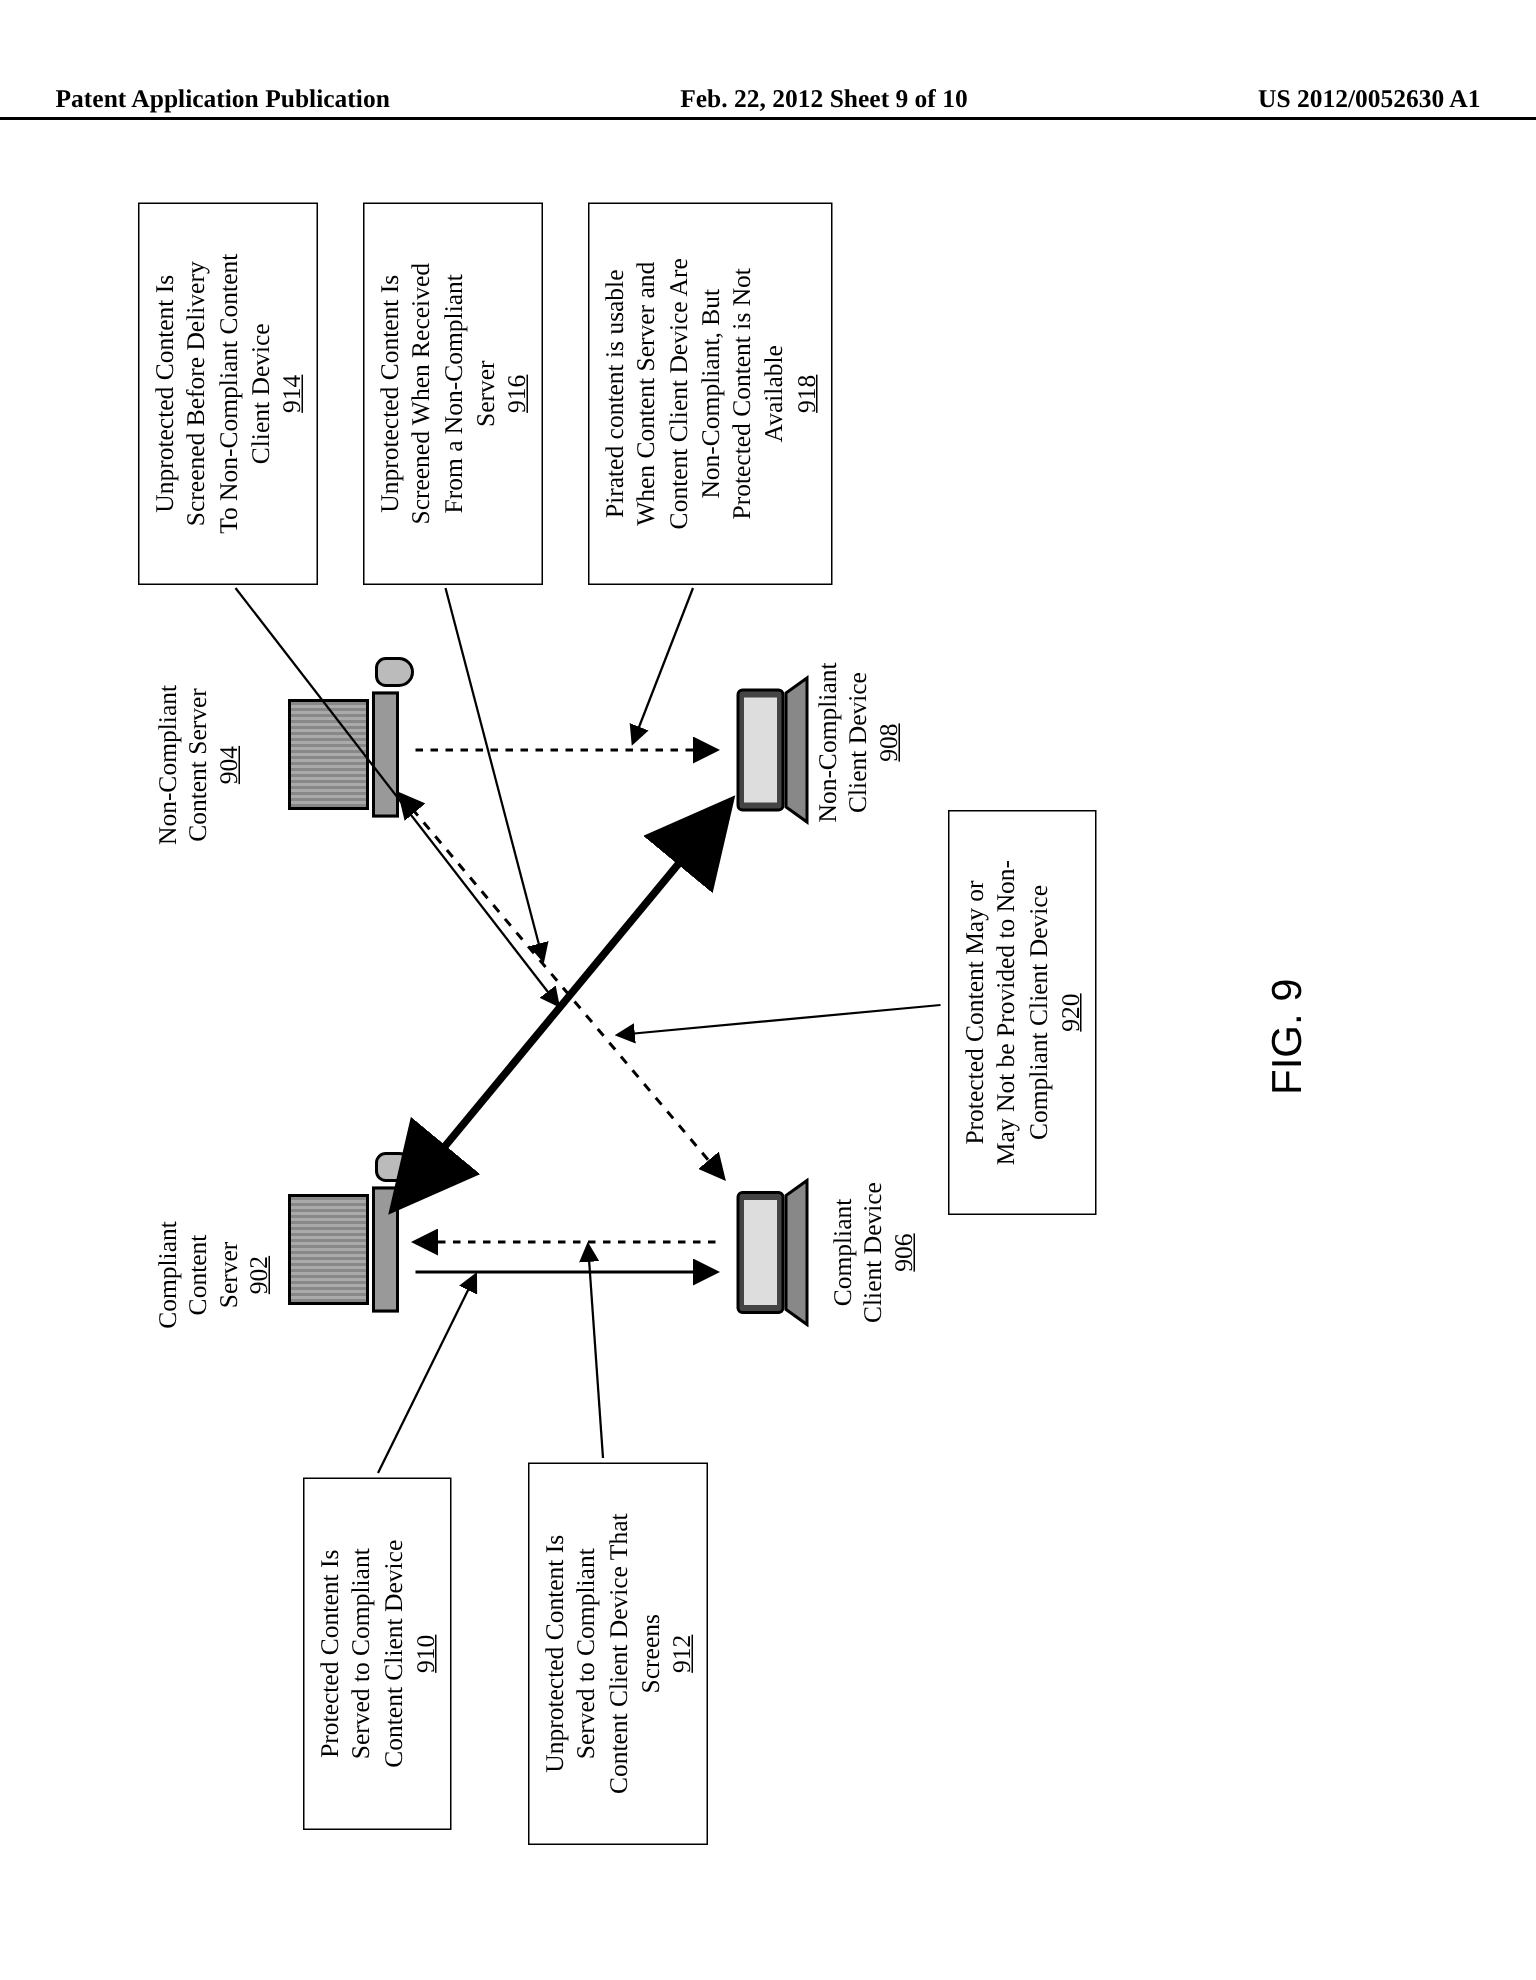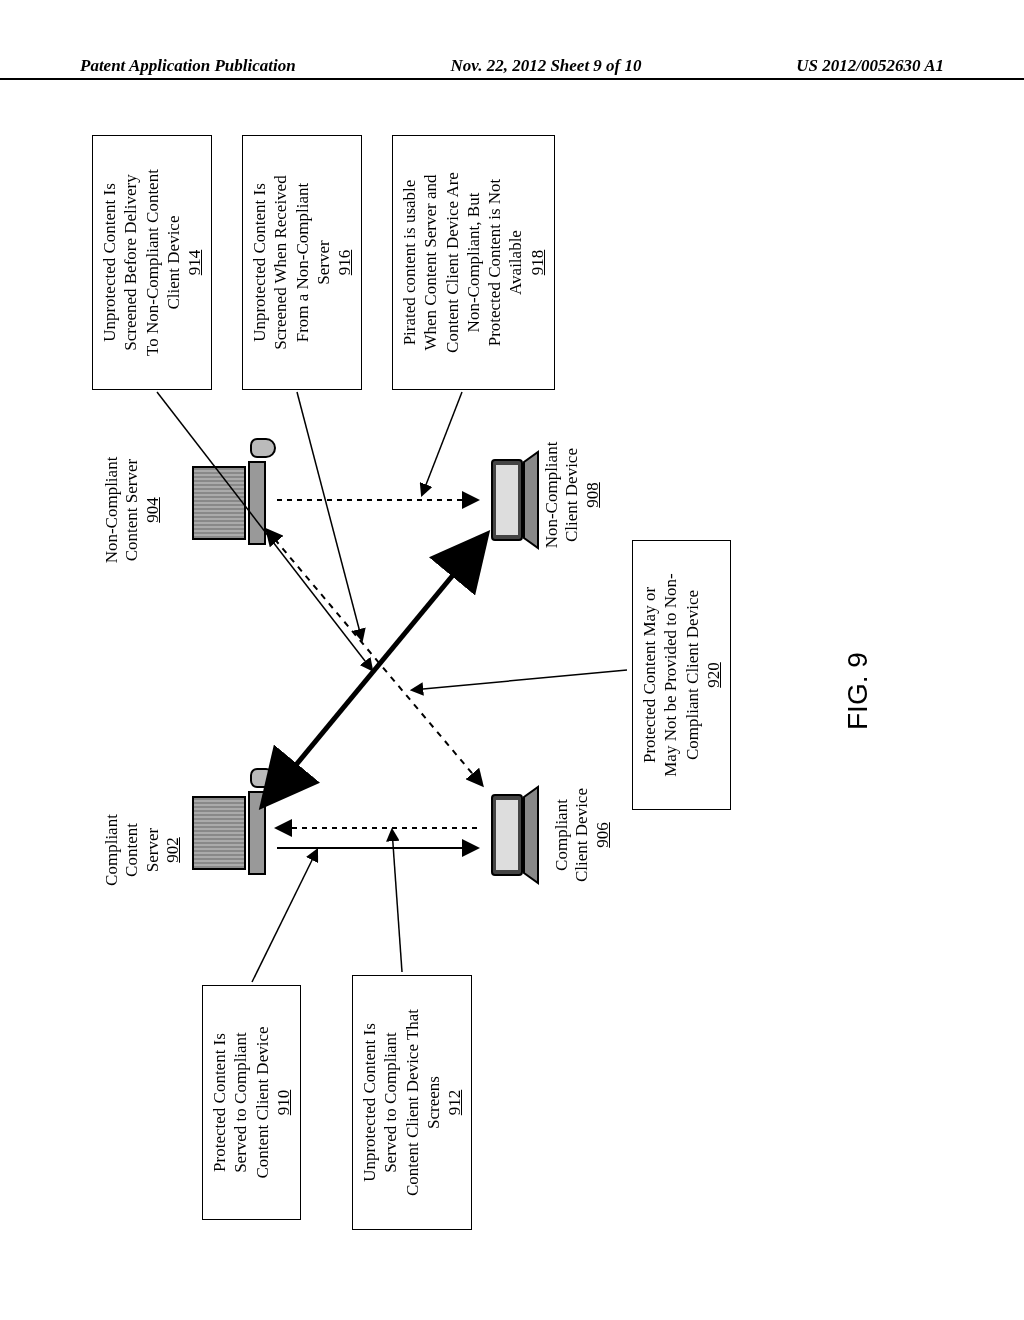--- a/index.html
+++ b/index.html
@@ -22,22 +22,21 @@
     left: 0;
     width: 1024px;
     border-bottom: 2px solid #000;
     padding: 0 0 2px 0;
   }
   .header-inner {
     display: flex;
     justify-content: space-between;
     font-size: 17px;
     font-weight: bold;
-    padding: 0 80px;
-    font-style: italic;
+    padding: 0 37px;
   }
   .rotwrap {
     position: absolute;
     left: 0;
     top: 130px;
     width: 1024px;
     height: 1100px;
   }
   .diagram {
     
@@ -117,21 +116,21 @@
   }
   .client svg { width:100px; height:60px; }
 </style>
 </head>
 <body>
 
 <div class="page">
   <div class="header">
     <div class="header-inner">
       <span>Patent Application Publication</span>
-      <span>Nov. 22, 2012  Sheet 9 of 10</span>
+      <span>Feb. 22, 2012  Sheet 9 of 10</span>
       <span>US 2012/0052630 A1</span>
     </div>
   </div>
 
   <div class="rotwrap">
     <div class="diagram">
 
       <div class="textbox" style="left:10px; top:140px; width:235px;">
         <span>Protected Content Is</span><br>
         <span>Served to Compliant</span><br>

